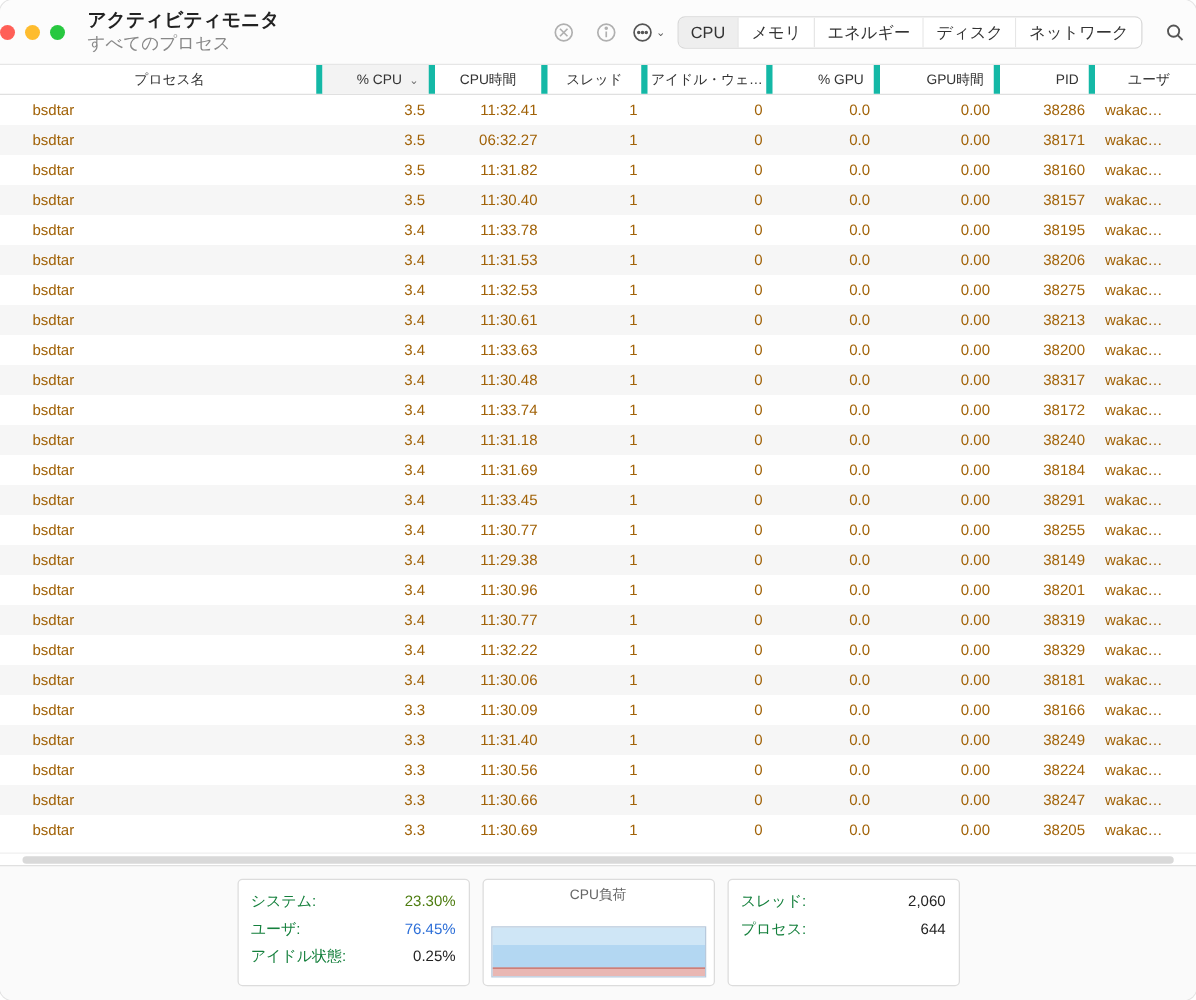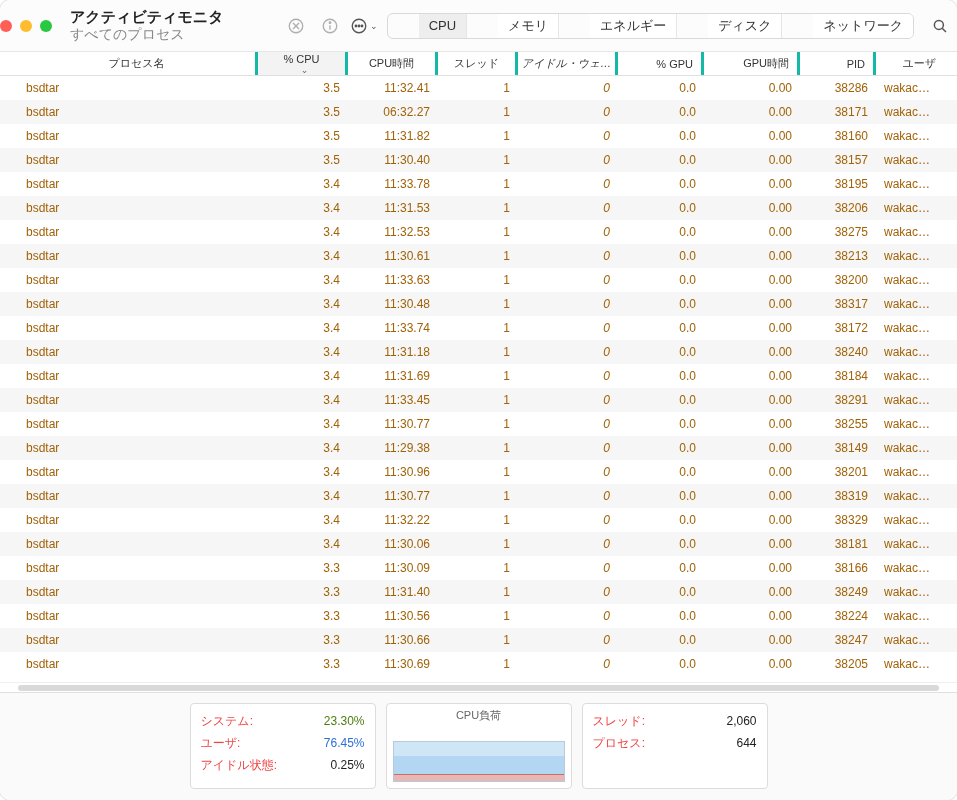--- a/index.html
+++ b/index.html
@@ -52,39 +52,39 @@
   .seg {
     display: flex; align-items: stretch;
     border: 1px solid #d9d9d9; border-radius: 6px;
     overflow: hidden; margin: 0 6px;
     height: 26px;
   }
   .seg-item {
     padding: 0 10px; display: flex; align-items: center;
     font-size: 13px; color: #333;
     border-right: 1px solid #e6e6e6;
-    background: #fff; cursor: pointer; margin-left: 31px;
+    background: #fff; cursor: pointer;
   }
   .seg-item:last-child { border-right: none; }
   .seg-item.active { background: #eee; }
   .search-btn { margin-left: 6px; color: #555; cursor: pointer; }
 
   
   .table-header {
     display: flex;
     height: 24px;
     border-bottom: 1px solid #e0e0e0;
     font-size: 11px;
     color: #333;
     background: #fff;
     align-items: stretch;
   }
   .th {
     display: flex; align-items: center;
-    border-right: 3px solid #14b8a6;
+    border-right: 5px solid #14b8a6;
     padding: 0 8px;
     overflow: hidden; white-space: nowrap;
     cursor: pointer;
   }
   .th:last-child { border-right: none; }
   .th.center { justify-content: center; }
   .th.right { justify-content: flex-end; }
   .th.sorted { background: #f3f3f3; }
   .sort-arrow { margin-left: 6px; font-size: 9px; color: #666; }
 
@@ -101,24 +101,24 @@
     font-size: 12px;
     color: #a16207;
     align-items: center;
   }
   .row.alt { background: #f6f6f6; }
   .cell { padding: 0 8px; overflow: hidden; white-space: nowrap; text-overflow: ellipsis; }
   .cell.right { text-align: right; }
 
   
   .c-name   { width: 258px; padding-left: 26px; }
-  .c-cpu    { width: 90px; flex-direction: column; }
+  .c-cpu    { width: 90px; }
   .c-time   { width: 90px; }
   .c-thread { width: 80px; }
-  .c-idle   { width: 100px; font-style: italic; }
+  .c-idle   { width: 100px; }
   .c-gpu    { width: 86px; }
   .c-gputime{ width: 96px; }
   .c-pid    { width: 76px; }
   .c-user   { width: 68px; }
 
   
   .hscroll {
     height: 10px;
     background: #fff;
     border-top: 1px solid #f0f0f0;
@@ -143,21 +143,21 @@
     border: 1px solid #dcdcdc;
     border-radius: 4px;
     background: #fff;
     height: 86px;
     font-size: 12px;
   }
   .panel.stats { width: 186px; padding: 6px 10px; }
   .panel.chart { width: 186px; display: flex; flex-direction: column; padding: 4px 6px 6px; }
   .panel.right-stats { width: 186px; padding: 6px 10px; }
   .stat-row { display: flex; justify-content: space-between; line-height: 22px; }
-  .stat-label { color: #ef4444; }
+  .stat-label { color: #15803d; }
   .stat-val-red { color: #4d7c0f; }
   .stat-val-blue { color: #2d6fd8; }
   .stat-val { color: #222; }
   .chart-title { text-align: center; font-size: 11px; color: #666; margin-bottom: 18px; }
   .chart-area {
     flex: 1;
     border: 1px solid #b8c9dc;
     position: relative;
     overflow: hidden;
     background: linear-gradient(#cfe6f6, #cfe6f6);

